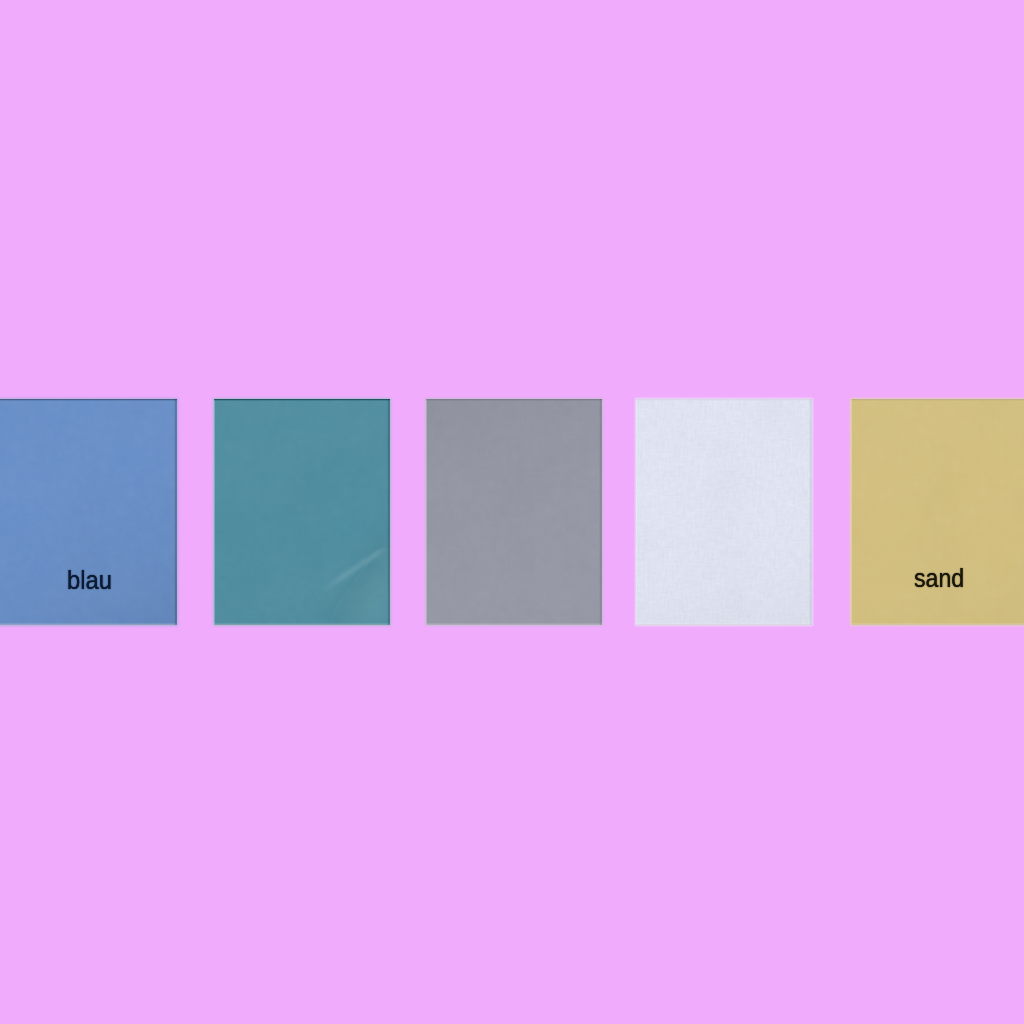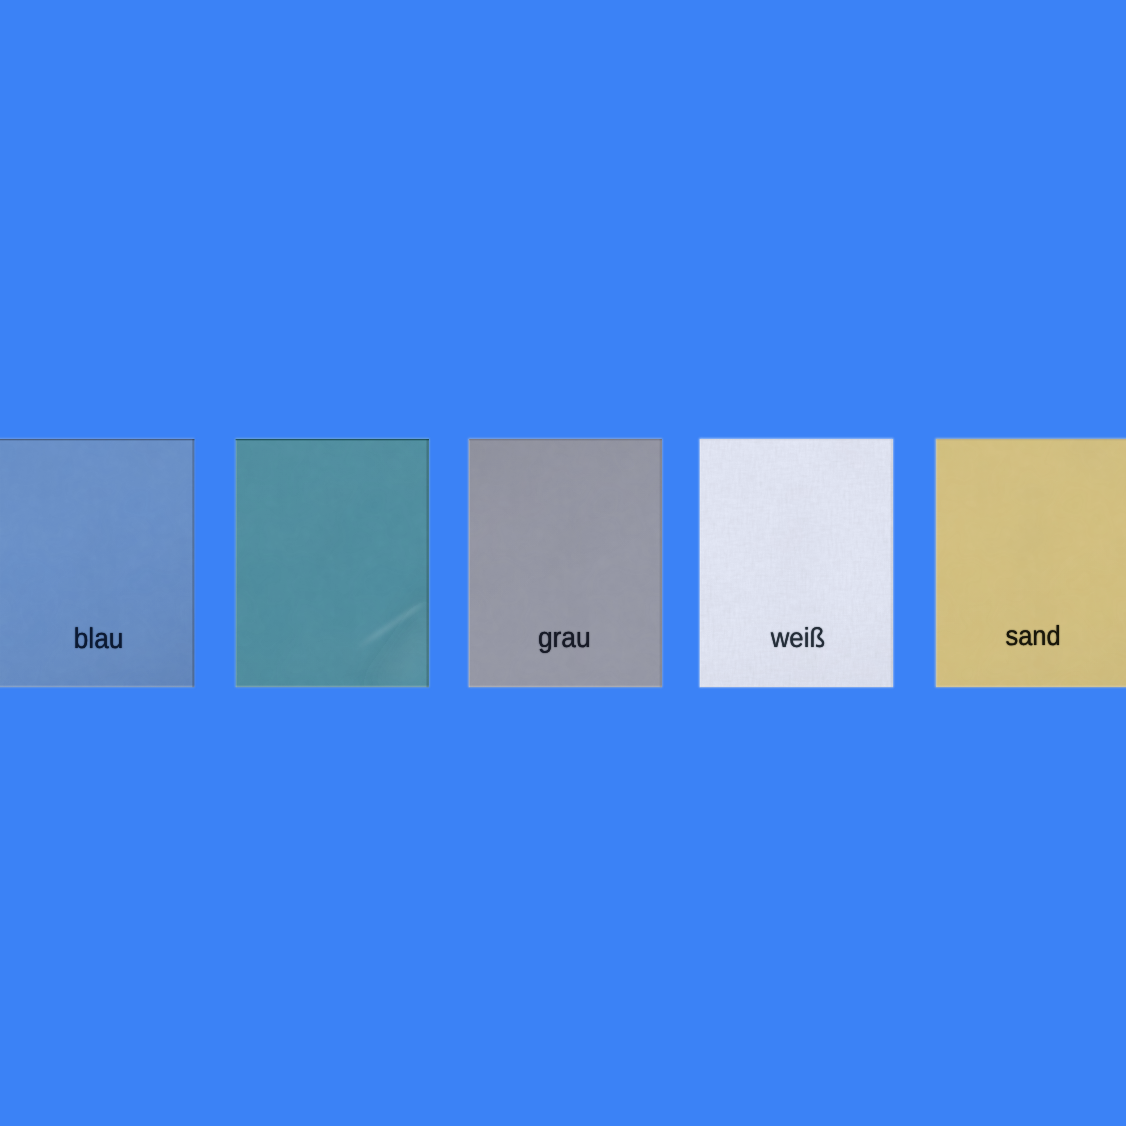--- a/index.html
+++ b/index.html
@@ -3,21 +3,21 @@
 <meta charset="utf-8">
 <title>blau grün grau weiß sand</title>
 <style>
   html,body{margin:0;padding:0;}
   body{
     width:1024px;height:1024px;
     background:#ffffff;
     font-family:"Liberation Sans","DejaVu Sans",sans-serif;
     overflow:hidden;
   }
-  #stage{position:relative;width:1024px;height:1024px;background:#3b82f6;}
+  #stage{position:relative;width:1024px;height:1024px;background:#f0abfc;}
 
   .swatch{position:absolute;overflow:hidden;}
   .swatch .base,
   .swatch .lay{position:absolute;left:0;top:0;right:0;bottom:0;}
   .swatch .tex{position:absolute;left:0;top:0;right:0;bottom:0;}
   .swatch .label{
     position:absolute;left:0;right:0;
     text-align:center;
     font-family:"Liberation Sans","DejaVu Sans",sans-serif;
     white-space:nowrap;
@@ -117,39 +117,37 @@
       <svg width="100%" height="100%" preserveAspectRatio="none">
           <rect width="100%" height="100%" filter="url(#fx-blotch)" opacity="0.055"></rect>
         </svg>
     </div>
     <div class="tex" style="mix-blend-mode: overlay;"><svg width="100%" height="100%" preserveAspectRatio="none">
           <rect width="100%" height="100%" filter="url(#fx-fine)" opacity="0.05"></rect>
         </svg></div>
     <div class="lay crease"></div>
     <div class="lay fade" style="background: linear-gradient(270deg, rgba(0, 0, 0, 0.047) 0px, rgba(0, 0, 0, 0.114) 1px, rgba(0, 0, 0, 0.08) 2px, rgba(0, 0, 0, 0) 2.8px), linear-gradient(90deg, rgba(255, 255, 255, 0.32) 0px, rgba(255, 255, 255, 0) 1.5px), linear-gradient(rgba(255, 255, 255, 0.3) 0px, rgba(255, 255, 255, 0) 1.1px), linear-gradient(0deg, rgba(255, 255, 255, 0.5) 0px, rgba(255, 255, 255, 0.12) 1.4px, rgba(255, 255, 255, 0) 2.4px);"></div>
     <div class="lay edges" style="box-shadow: rgba(40, 44, 58, 0.26) 0px 1px 0px 0px inset, rgba(40, 44, 58, 0.08) 0px 2px 0px 0px inset, rgba(255, 255, 255, 0.04) 1px 0px 0px 0px inset, rgba(0, 0, 0, 0.08) 0px -1px 0px 0px inset;"></div>
-    <div class="label" style="font-size: 26px; color: rgb(23, 26, 38); text-shadow: rgb(23, 26, 38) 0px 0px 0.9px, rgba(30, 34, 48, 0.45) 0px 0px 1.8px; top: 167px;"><span style="transform: translateX(-1px) scaleX(0.924);">grau</span></div>
   </div>
 
   <div class="swatch" style="left: 636px; top: 399px; width: 176px; height: 226px; box-shadow: rgba(236, 239, 247, 0.7) 0px 0px 2px 0.6px;">
     <div class="base" style="background: rgb(231, 235, 249);"></div>
     <div class="lay shading" style="background: linear-gradient(172deg, rgba(255, 255, 255, 0) 0%, rgba(255, 255, 255, 0) 42%, rgba(0, 0, 0, 0.008) 76%, rgba(0, 0, 0, 0.024) 100%);"></div>
     <div class="lay sheen">
       <svg width="100%" height="100%" preserveAspectRatio="none">
           <rect width="100%" height="100%" filter="url(#fx-blotch)" opacity="0.055"></rect>
         </svg>
     </div>
     <div class="tex" style="mix-blend-mode: multiply;"><svg width="100%" height="100%" preserveAspectRatio="none">
           <rect width="100%" height="100%" filter="url(#fx-weave)" opacity="0.105"></rect>
           <rect width="100%" height="100%" filter="url(#fx-weave2)" opacity="0.084"></rect>
         </svg></div>
     <div class="lay crease"></div>
     <div class="lay fade" style="background: linear-gradient(270deg, rgba(0, 0, 0, 0.035) 0px, rgba(0, 0, 0, 0.08) 1px, rgba(0, 0, 0, 0.055) 2px, rgba(0, 0, 0, 0) 2.8px), linear-gradient(90deg, rgba(255, 255, 255, 0.32) 0px, rgba(255, 255, 255, 0) 1.5px), linear-gradient(rgba(255, 255, 255, 0.3) 0px, rgba(255, 255, 255, 0) 1.1px), linear-gradient(0deg, rgba(255, 255, 255, 0.5) 0px, rgba(255, 255, 255, 0.12) 1.4px, rgba(255, 255, 255, 0) 2.4px);"></div>
     <div class="lay edges" style="box-shadow: rgba(140, 146, 166, 0.12) 0px 1px 0px 0px inset, rgba(140, 146, 166, 0.035) 0px 2px 0px 0px inset, rgba(255, 255, 255, 0.03) 1px 0px 0px 0px inset, rgba(0, 0, 0, 0.07) 0px -1px 0px 0px inset;"></div>
-    <div class="label" style="font-size: 25px; color: rgb(36, 45, 56); text-shadow: rgb(36, 45, 56) 0px 0px 0.9px, rgba(60, 70, 84, 0.42) 0px 0px 1.8px; top: 168.808px;"><span style="transform: translateX(1px) scaleX(0.937);">weiß</span></div>
   </div>
 
   <div class="swatch" style="left: 851px; top: 399px; width: 176px; height: 226px; box-shadow: rgba(229, 217, 176, 0.7) 0px 0px 2px 0.6px;">
     <div class="base" style="background: rgb(211, 191, 125);"></div>
     <div class="lay shading" style="background: linear-gradient(158deg, rgba(255, 255, 255, 0.01) 0%, rgba(255, 255, 255, 0) 42%, rgba(0, 0, 0, 0.008) 76%, rgba(0, 0, 0, 0.02) 100%);"></div>
     <div class="lay sheen">
       <svg width="100%" height="100%" preserveAspectRatio="none">
           <rect width="100%" height="100%" filter="url(#fx-blotch)" opacity="0.055"></rect>
         </svg>
     </div>

